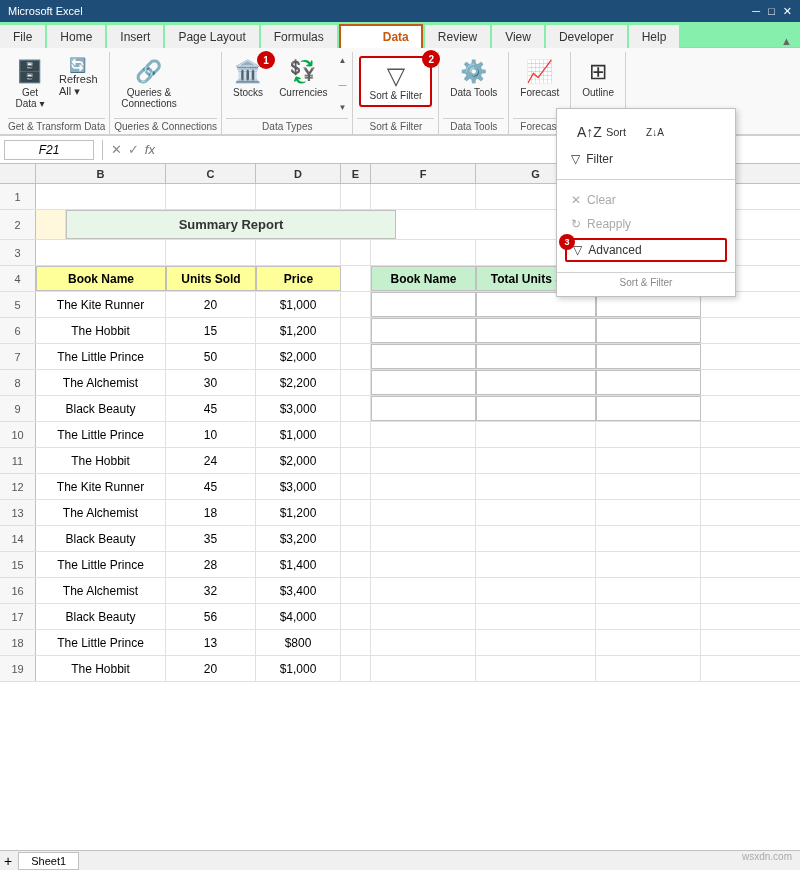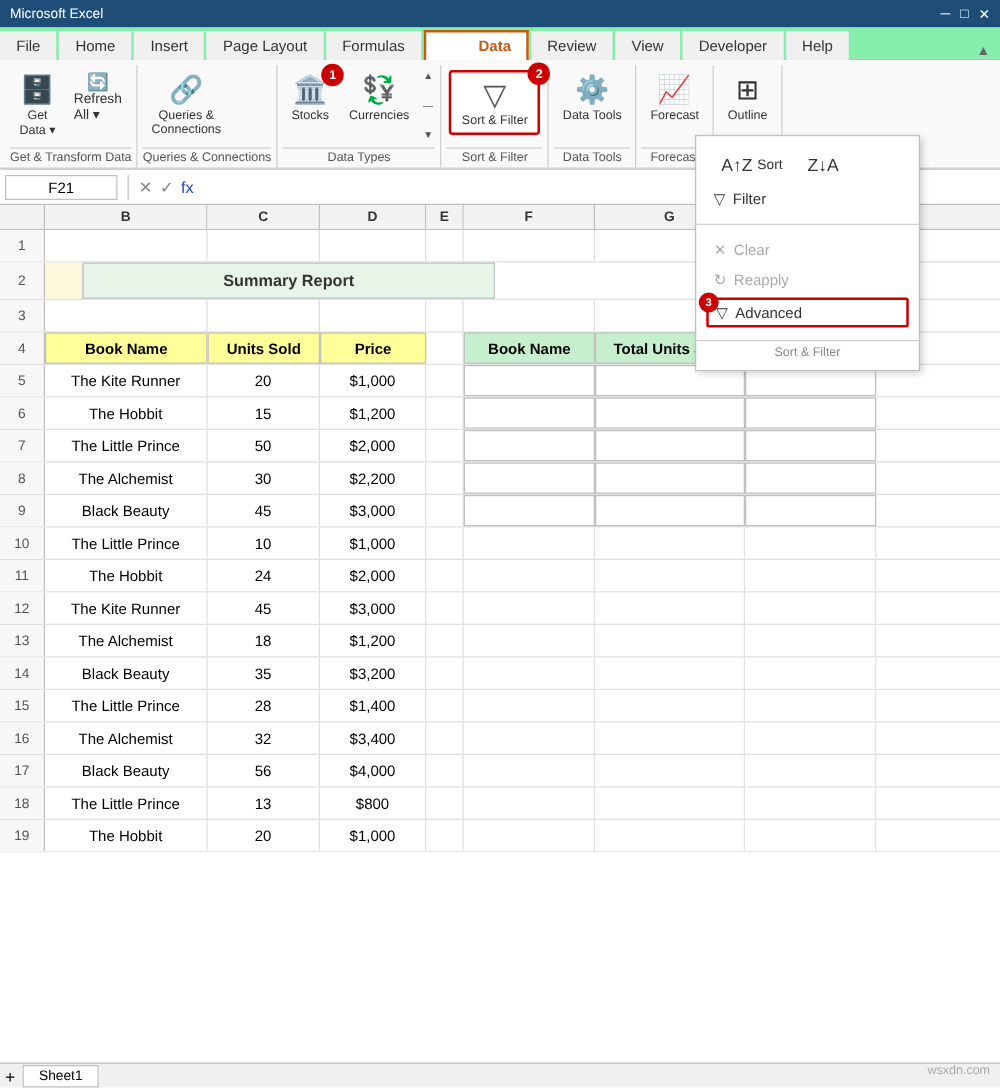--- a/index.html
+++ b/index.html
@@ -181,20 +181,21 @@
       height: 28px;
       background: #fff;
     }
     .name-box {
       width: 90px;
       border: 1px solid #c0c0c0;
       margin: 3px 4px;
       padding: 2px 6px;
       font-size: 12px;
       text-align: center;
+      font-style: italic;
     }
     .formula-separator {
       border-left: 1px solid #c0c0c0;
       height: 20px;
       margin: 0 4px;
     }
     .formula-icons { display: flex; gap: 6px; align-items: center; padding: 0 4px; color: #555; font-size: 13px; }
     .formula-input {
       flex: 1;
       border: none;
@@ -509,21 +510,21 @@
 
   <div class="dropdown-menu">
 
     <div class="dropdown-section">
       <div class="sort-pair">
         <div class="sort-icon-btn">
           <span style="font-size:14px;">A↑Z</span>
           <span>Sort</span>
         </div>
         <div class="sort-icon-btn">
-          <span style="font-size:14px;">Z↓A</span>
+          <span style="font-size:10px;">Z↓A</span>
         </div>
       </div>
       <div class="dropdown-item">
         <span>▽</span>
         <span>Filter</span>
       </div>
     </div>
     <div class="dropdown-divider"></div>
     <div class="dropdown-section">
       <div class="dropdown-item disabled">
@@ -545,21 +546,21 @@
     <div class="dropdown-section-label">Sort &amp; Filter</div>
   </div>
 </div>
 
 <div class="formula-bar">
   <input class="name-box" type="text" value="F21" style="">
   <div class="formula-separator"></div>
   <div class="formula-icons">
     <span style="cursor:pointer;color:#888;">✕</span>
     <span style="cursor:pointer;color:#888;">✓</span>
-    <span style="cursor:pointer;color:#1d4ed8;">fx</span>
+    <span style="cursor:pointer;font-style:italic;color:#737373;">fx</span>
   </div>
   <input class="formula-input" type="text" value="" style="">
 </div>
 
 <div class="spreadsheet">
 
   <div class="col-header-row">
     <div class="row-number-header col-a"></div>
     <div class="col-header col-b">B</div>
     <div class="col-header col-c">C</div>

